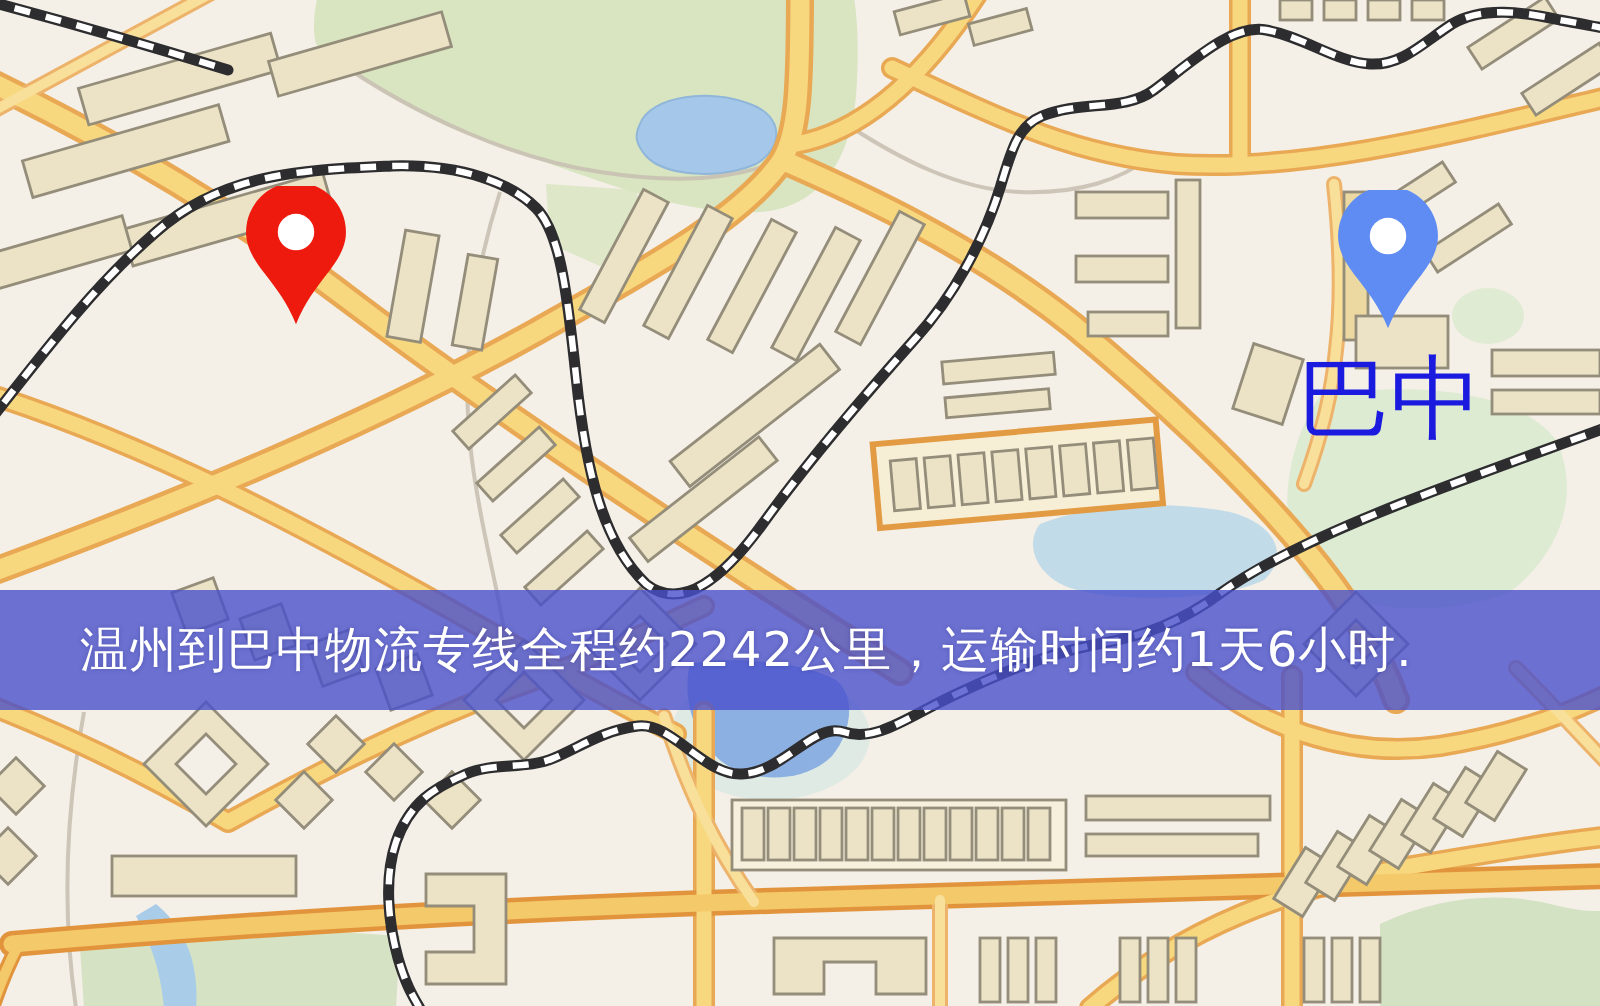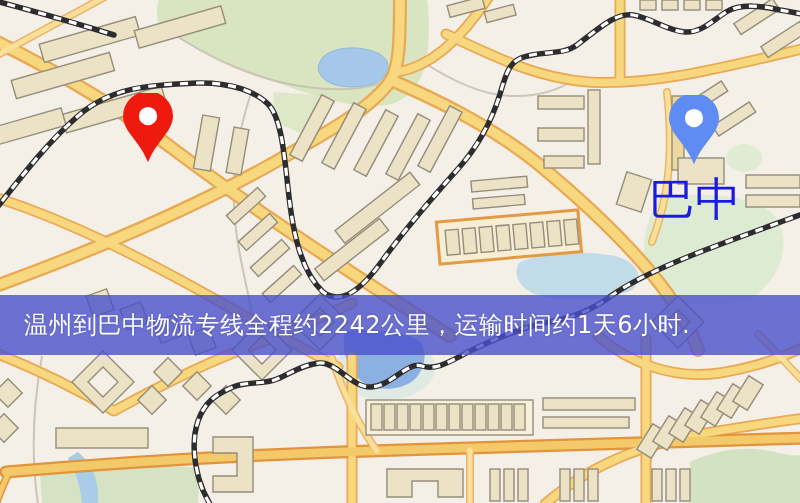--- a/index.html
+++ b/index.html
@@ -14,21 +14,21 @@
   .strip-outer{fill:#f7eed6;stroke:#e39b43;stroke-width:3;}
   .trail{fill:none;stroke:#c9c0b2;stroke-width:2;opacity:.9;}
   .road{fill:none;stroke-linecap:round;stroke-linejoin:round;}
   .rail-base{fill:none;stroke:#2d2d2f;stroke-linecap:round;}
   .rail-dash{fill:none;stroke:#ffffff;stroke-linecap:butt;stroke-dasharray:8 8;}
 
   
   .banner{position:absolute;left:0;top:295px;width:800px;height:60px;}
   .banner-bg{position:absolute;left:0;top:0;right:0;bottom:0;background:#4950cc;opacity:.8;}
   .banner-text{position:absolute;left:0;top:0;right:0;bottom:0;display:flex;align-items:center;
-               padding-left:24px;font-size:24px;letter-spacing:.5px;color:#fff;
+               padding-left:40px;font-size:24px;letter-spacing:.5px;color:#fff;
                text-shadow:0 0 2px rgba(40,40,120,.35);white-space:nowrap;}
 
   
   .pin{position:absolute;width:50px;height:73px;}
   .pin svg{display:block;width:100%;height:100%;}
   .pin-origin{left:123px;top:93px;}
   .pin-dest{left:669px;top:95px;}
   .city-label{position:absolute;font-size:46px;line-height:1;font-weight:400;white-space:nowrap;
               transform:translateX(-50%);}
   .label-origin{left:137px;top:176px;}

